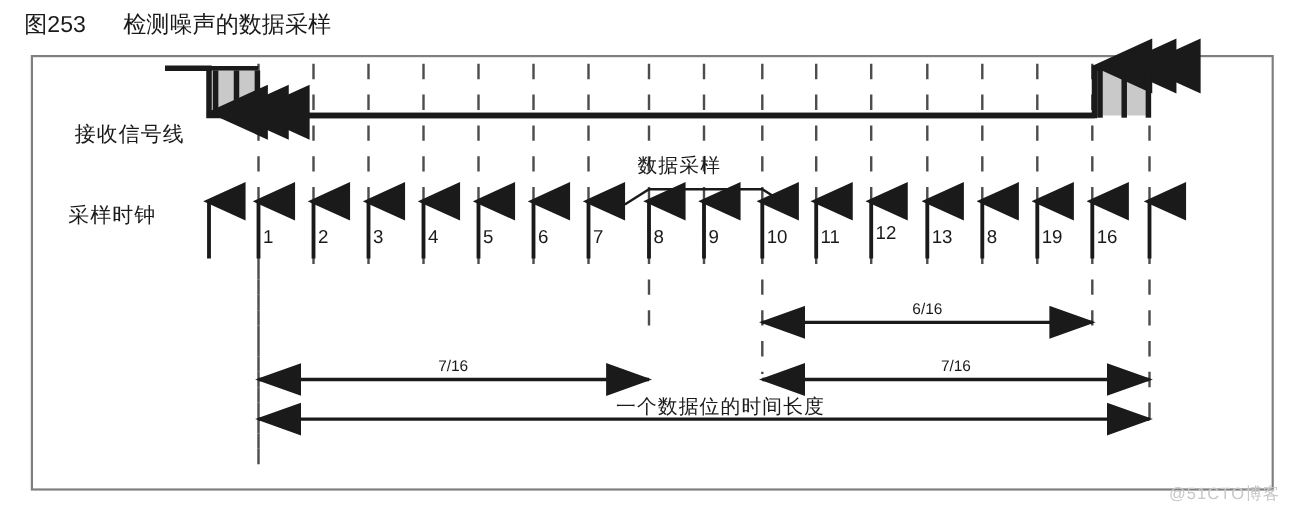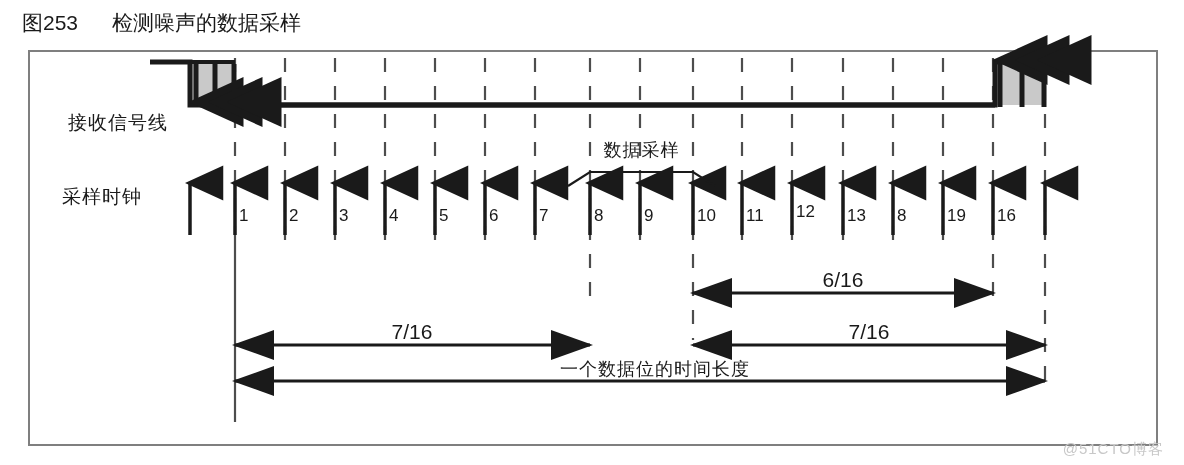--- a/index.html
+++ b/index.html
@@ -60,21 +60,21 @@
   .lbl-clock  { left: 62px; top: 186px; }
   .tick-num {
     position: absolute;
     font-size: 17px;
     line-height: 18px;
     color: #1a1a1a;
     white-space: nowrap;
   }
   .dim-label {
     position: absolute;
-    font-size: 21px;
+    font-size: 14px;
     line-height: 18px;
     color: #1a1a1a;
     white-space: nowrap;
     text-align: center;
   }
   .sample-label {
     position: absolute;
     font-size: 18px;
     line-height: 20px;
     color: #1a1a1a;
@@ -212,16 +212,16 @@
       <div class="tick-num" style="left: 947px; top: 207px;">19</div>
       <div class="tick-num" style="left: 997px; top: 207px;">16</div>
     </div>
   <div id="dim-labels">
       <div class="dim-label" style="left: 763px; top: 271px; width: 160px; text-align: center;">6/16</div>
       <div class="dim-label" style="left: 789px; top: 323px; width: 160px; text-align: center;">7/16</div>
       <div class="dim-label" style="left: 332px; top: 323px; width: 160px; text-align: center;">7/16</div>
       <div class="bitlen-label" style="left: 560px; top: 359px; width: 160px; ">一个数据位的时间长度</div>
     </div>
 
-  <div class="sample-label" id="sample-label" style="left: 579.5px; top: 140px; width: 124px; text-align: center;">数据采样</div>
+  <div class="sample-label" id="sample-label" style="left: 579.5px; top: 140px; width: 124px; text-align: left;">数据采样</div>
 
   <div class="watermark">@51CTO博客</div>
 </div>
 
 </body></html>

